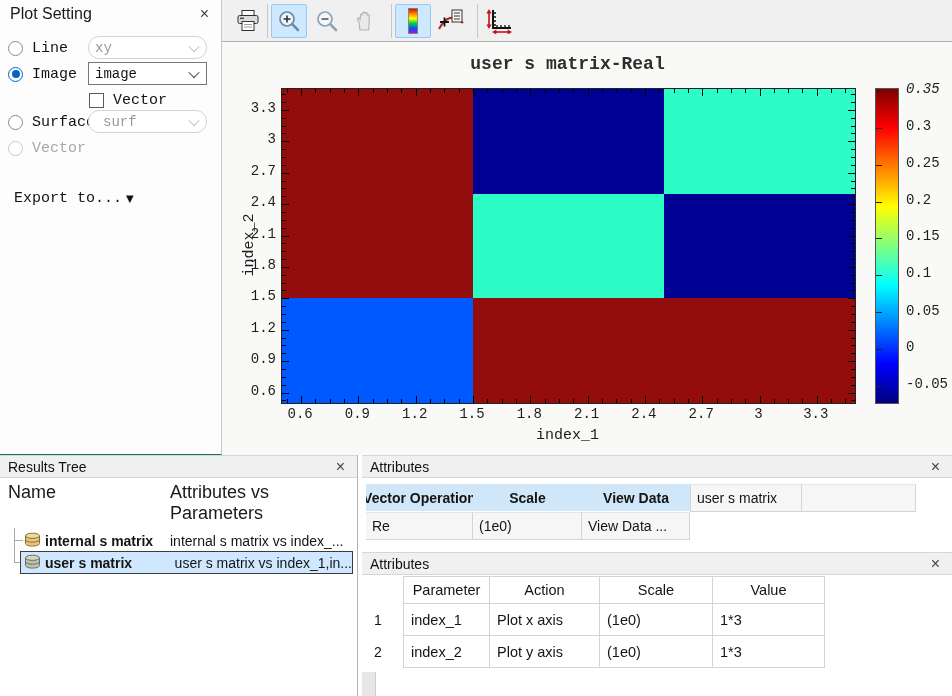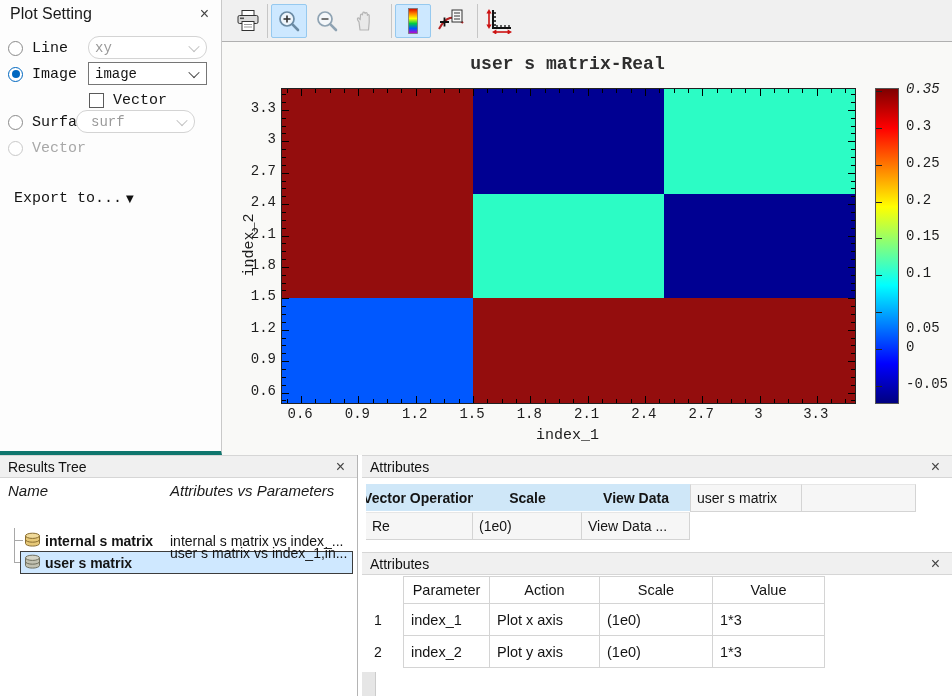--- a/index.html
+++ b/index.html
@@ -2,21 +2,21 @@
 <html><head>
 <meta charset="utf-8">
 <style>
   html,body{margin:0;padding:0;background:#fff;}
   #app{position:relative;width:952px;height:696px;background:#ffffff;overflow:hidden;
        font-family:"Liberation Sans",sans-serif;color:#141414;}
   .mono{font-family:"Liberation Mono","DejaVu Sans Mono",monospace;}
 
   
   #plot-setting{position:absolute;left:0;top:0;width:222px;height:455px;background:#fdfdfd;
-                border-right:1px solid #c9c9c9;border-bottom:4px solid #0f766e;box-sizing:border-box;}
+                border-right:1px solid #c9c9c9;border-bottom:1px solid #0f766e;box-sizing:border-box;}
   .ps-titlebar{position:absolute;left:0;top:0;right:0;height:28px;display:flex;align-items:center;
                justify-content:space-between;padding:0 12px 0 10px;font-size:16px;color:#1a1a1a;}
   .close-btn{color:#444;font-size:16px;line-height:16px;cursor:default;}
   .ps-row{position:absolute;left:0;height:24px;display:flex;align-items:center;}
   .radio{box-sizing:border-box;width:15px;height:15px;border-radius:50%;border:1px solid #8a8a8a;
          background:#fff;position:relative;flex:none;}
   .radio.checked{border:1.5px solid #0067c0;}
   .radio.checked::after{content:"";position:absolute;inset:2.5px;border-radius:50%;background:#0067c0;}
   .radio.disabled{border-color:#c9c9c9;}
   .checkbox{box-sizing:border-box;width:15px;height:15px;border:1px solid #5a5a5a;background:#fff;flex:none;}
@@ -62,21 +62,21 @@
   
   .titlebar{position:absolute;left:0;right:0;top:0;height:23px;background:#f0f0f0;
             border-top:1px solid #d6d6d6;border-bottom:1px solid #d6d6d6;box-sizing:border-box;
             display:flex;align-items:center;justify-content:space-between;padding:0 12px 0 8px;
             font-size:14px;color:#111;}
 
   
   #results-tree{position:absolute;left:0;top:455px;width:358px;height:241px;background:#fff;
                 border-right:1px solid #b4b4b4;box-sizing:border-box;}
   #rt-content{position:absolute;left:0;top:23px;right:0;bottom:0;background:#fff;}
-  .rt-header{position:absolute;top:4px;font-size:15px;color:#1a1a1a;font-style:italic;}
+  .rt-header{position:absolute;top:4px;font-size:18px;color:#1a1a1a;}
   .rt-row-name{position:absolute;left:45px;font-weight:bold;font-size:14px;white-space:nowrap;}
   .rt-row-detail{position:absolute;left:170px;font-size:14px;white-space:nowrap;overflow:hidden;}
   .branch{position:absolute;background:#a8a8a8;}
   #rt-selected-box{position:absolute;left:20px;top:73px;width:333px;height:23px;background:#cfe8ff;
                    border:1px solid #3c3c3c;box-sizing:border-box;}
   .tree-icon{position:absolute;left:24px;}
 
   
   #attributes-panel{position:absolute;left:362px;top:455px;width:590px;height:97px;background:#fff;}
   #parameters-panel{position:absolute;left:362px;top:552px;width:590px;height:144px;background:#fff;}
@@ -131,21 +131,21 @@
 
     <div class="ps-row" style="top:88px;left:89px;">
       <span class="checkbox"></span>
       <span class="ps-label mono">Vector</span>
     </div>
 
     <div class="ps-row" style="top:110px;left:8px;">
       <span class="radio"></span>
       <span class="ps-label mono">Surface</span>
     </div>
-    <div class="combo disabled mono" style="left:76px;top:110px;padding-left:14px;">
+    <div class="combo disabled mono" style="left:88px;top:110px;padding-left:14px;">
       <span>surf</span>
       <span class="chev"></span>
     </div>
 
     <div class="ps-row" style="top:136px;left:8px;">
       <span class="radio disabled"></span>
       <span class="ps-label mono dim">Vector</span>
     </div>
 
     <div class="link-row mono" style="top:190px;">
@@ -438,21 +438,21 @@
       <div class="y-tick-label" style="top: 152.133px;">2.4</div>
       <div class="y-tick-label" style="top: 120.733px;">2.7</div>
       <div class="y-tick-label" style="top: 89.3333px;">3</div>
       <div class="y-tick-label" style="top: 57.9333px;">3.3</div>
       <div class="cb-label" style="top: 38.884px; font-style: italic;">0.35</div>
       <div class="cb-label" style="top: 75.779px;">0.3</div>
       <div class="cb-label" style="top: 112.674px;">0.25</div>
       <div class="cb-label" style="top: 149.569px;">0.2</div>
       <div class="cb-label" style="top: 186.464px;">0.15</div>
       <div class="cb-label" style="top: 223.359px;">0.1</div>
-      <div class="cb-label" style="top: 278px;">0.05</div>
+      <div class="cb-label" style="top: 261px;">0.05</div>
       <div class="cb-label" style="top: 297.149px;">0</div>
       <div class="cb-label" style="top: 334.044px;">-0.05</div>
     </div>
 
   <div id="results-tree">
     <div class="titlebar">
       <span>Results Tree</span>
       <span class="close-btn">×</span>
     </div>
     <div id="rt-content">
@@ -476,21 +476,21 @@
       <span class="rt-row-detail" style="top:55px;">internal s matrix vs index_...</span>
 
       <span class="tree-icon" style="top:76px;">
         <svg width="17" height="16" viewBox="0 0 17 16">
           <path d="M1.5 3.8 V11.5 a7 2.6 0 0 0 14 0 V3.8" fill="#C0C0B0" stroke="#6E6E5E"></path>
           <path d="M1.5 7.6 a7 2.6 0 0 0 14 0" fill="none" stroke="#6E6E5E"></path>
           <ellipse cx="8.5" cy="3.8" rx="7" ry="2.6" fill="#D4D4C6" stroke="#6E6E5E"></ellipse>
         </svg>
       </span>
       <span class="rt-row-name" style="top:77px;">user s matrix</span>
-      <span class="rt-row-detail" style="top:67px;width:182px;">user s matrix vs index_1,in...</span>
+      <span class="rt-row-detail" style="top:77px;width:182px;text-align:right;">user s matrix vs index_1,in...</span>
     </div>
   </div>
 
   <div id="attributes-panel">
     <div class="titlebar">
       <span>Attributes</span>
       <span class="close-btn">×</span>
     </div>
     <div class="attr-table">
       <div class="attr-th">Vector Operation</div>

